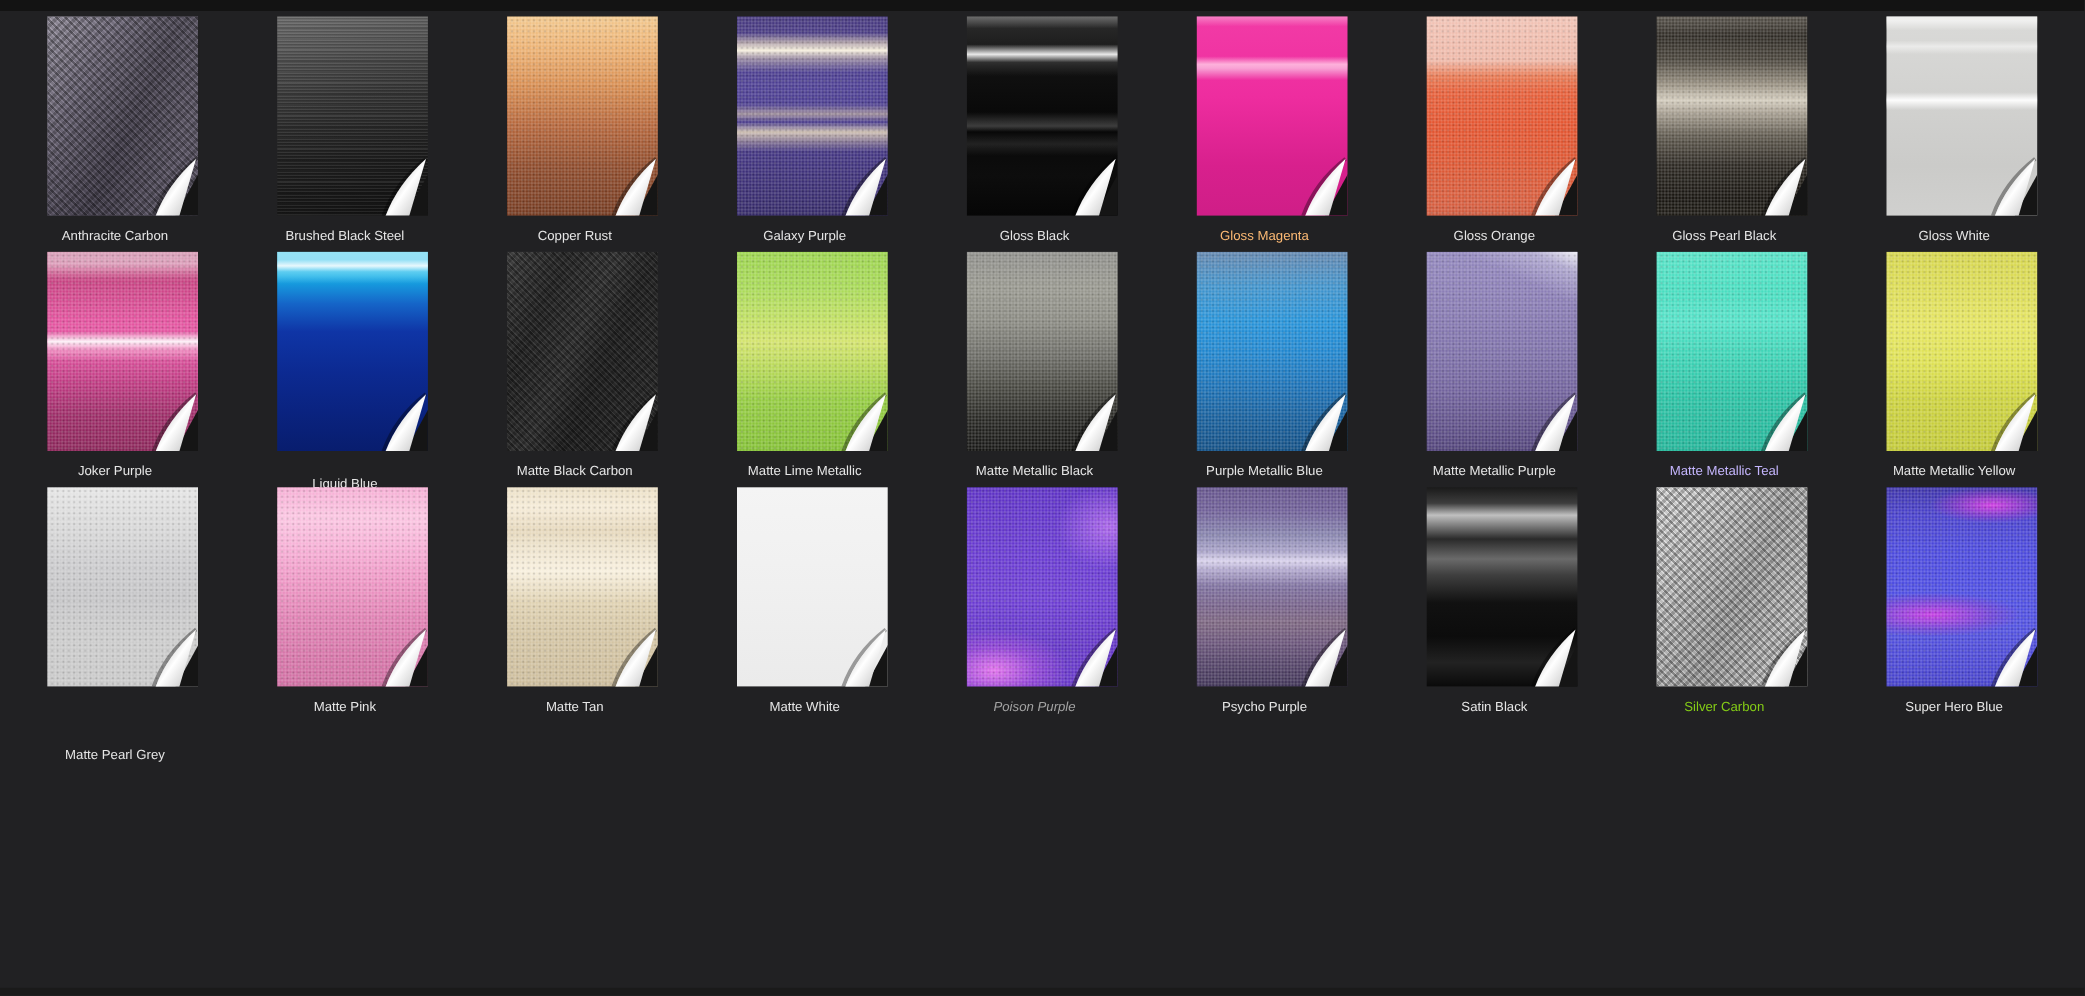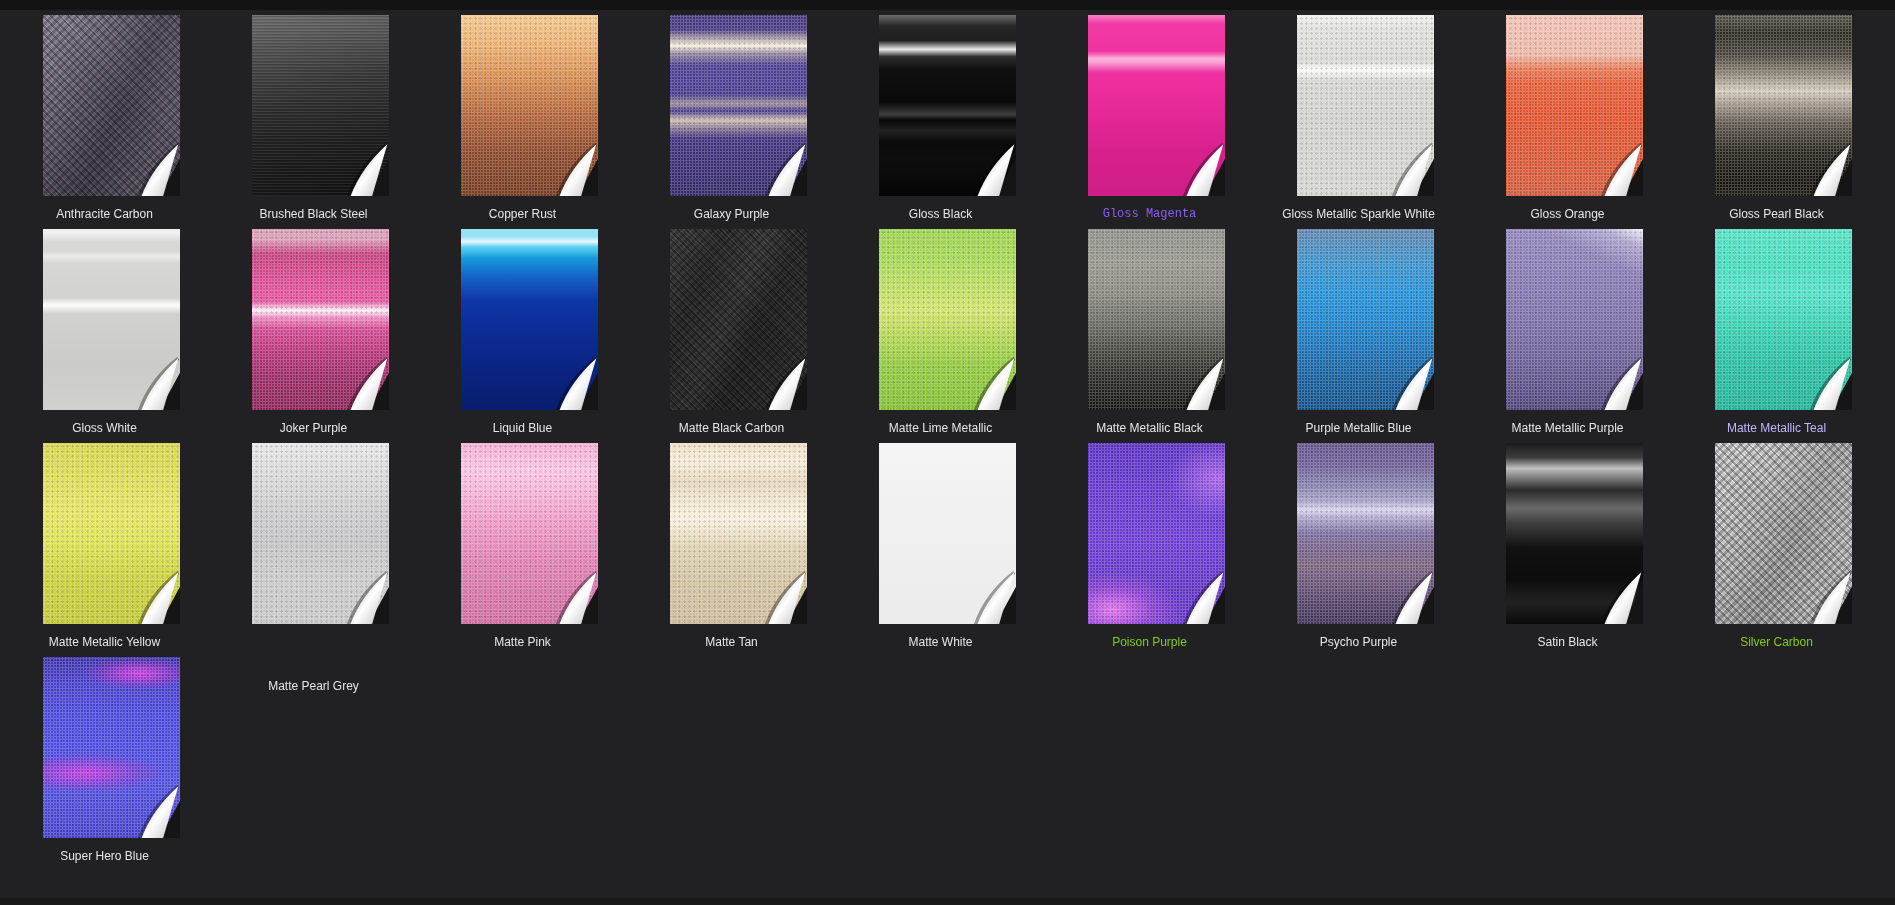--- a/index.html
+++ b/index.html
@@ -161,42 +161,23 @@
               <stop offset="0.52" stop-color="#ffffff"></stop>
               <stop offset="0.75" stop-color="#dcdcdc"></stop>
               <stop offset="1" stop-color="#8f8f8f"></stop>
             </linearGradient>
           </defs>
         <path class="notch" d="M60 70 L36 70 L60 26 Z" fill="#151515"></path>
         <path class="curl-shadow" d="M57 12 Q26 36 14 70" fill="none" stroke="rgba(0,0,0,.35)" stroke-width="4"></path>
         <path class="curl-body" d="M16 70 L40 70 L57 12 Q28 38 16 70 Z" fill="url(#curlg5)"></path>
       </svg>
     </div>
-    <figcaption style="color: #8b5cf6; font-family: Liberation Mono, monospace;">Gloss Magenta</figcaption>
-  </figure>
-
-  <figure class="card">
-    <div class="thumb tex-noise" style="background: linear-gradient(rgba(255, 255, 255, 0.5) 0%, transparent 8%, transparent 26%, rgba(255, 255, 255, 0.95) 30%, transparent 36%), linear-gradient(rgb(226, 226, 222) 0%, rgb(216, 216, 212) 30%, rgb(210, 210, 206) 60%, rgb(214, 214, 210) 100%);">
-      <svg class="curl" viewBox="0 0 60 70" aria-hidden="true">
-        <defs>
-            <linearGradient id="curlg6" x1="0" y1="0" x2="1" y2="1">
-              <stop offset="0" stop-color="#6f6f6f"></stop>
-              <stop offset="0.28" stop-color="#c8c8c8"></stop>
-              <stop offset="0.52" stop-color="#ffffff"></stop>
-              <stop offset="0.75" stop-color="#dcdcdc"></stop>
-              <stop offset="1" stop-color="#8f8f8f"></stop>
-            </linearGradient>
-          </defs>
-        <path class="notch" d="M60 70 L36 70 L60 26 Z" fill="#151515"></path>
-        <path class="curl-shadow" d="M57 12 Q26 36 14 70" fill="none" stroke="rgba(0,0,0,.35)" stroke-width="4"></path>
-        <path class="curl-body" d="M16 70 L40 70 L57 12 Q28 38 16 70 Z" fill="url(#curlg6)"></path>
-      </svg>
-    </div>
-    <figcaption style="color: rgb(230, 230, 230);">Gloss Metallic Sparkle White</figcaption>
-  </figure>
+    <figcaption style="color: #fdba74;">Gloss Magenta</figcaption>
+  </figure>
+
 
   <figure class="card">
     <div class="thumb tex-noise" style="background: linear-gradient(rgb(242, 196, 182) 0%, rgb(239, 185, 169) 22%, rgb(232, 122, 84) 30%, rgb(230, 95, 58) 38%, rgb(228, 84, 47) 55%, rgb(221, 87, 51) 75%, rgb(216, 92, 60) 92%, rgb(207, 90, 62) 100%);">
       <svg class="curl" viewBox="0 0 60 70" aria-hidden="true">
         <defs>
             <linearGradient id="curlg7" x1="0" y1="0" x2="1" y2="1">
               <stop offset="0" stop-color="#6f6f6f"></stop>
               <stop offset="0.28" stop-color="#c8c8c8"></stop>
               <stop offset="0.52" stop-color="#ffffff"></stop>
               <stop offset="0.75" stop-color="#dcdcdc"></stop>
@@ -282,21 +263,21 @@
               <stop offset="0.52" stop-color="#ffffff"></stop>
               <stop offset="0.75" stop-color="#dcdcdc"></stop>
               <stop offset="1" stop-color="#8f8f8f"></stop>
             </linearGradient>
           </defs>
         <path class="notch" d="M60 70 L36 70 L60 26 Z" fill="#151515"></path>
         <path class="curl-shadow" d="M57 12 Q26 36 14 70" fill="none" stroke="rgba(0,0,0,.35)" stroke-width="4"></path>
         <path class="curl-body" d="M16 70 L40 70 L57 12 Q28 38 16 70 Z" fill="url(#curlg12)"></path>
       </svg>
     </div>
-    <figcaption style="color: rgb(230, 230, 230);">Liquid Blue</figcaption>
+    <figcaption style="color: rgb(230, 230, 230); margin-top: 12px;">Liquid Blue</figcaption>
   </figure>
 
   <figure class="card">
     <div class="thumb tex-carbon" style="background: linear-gradient(115deg, rgba(255, 255, 255, 0.1) 0%, transparent 25%, rgba(255, 255, 255, 0.08) 45%, transparent 60%, rgba(255, 255, 255, 0.05) 85%), linear-gradient(150deg, rgb(52, 52, 52) 0%, rgb(43, 43, 43) 50%, rgb(36, 36, 36) 100%);">
       <svg class="curl" viewBox="0 0 60 70" aria-hidden="true">
         <defs>
             <linearGradient id="curlg13" x1="0" y1="0" x2="1" y2="1">
               <stop offset="0" stop-color="#6f6f6f"></stop>
               <stop offset="0.28" stop-color="#c8c8c8"></stop>
               <stop offset="0.52" stop-color="#ffffff"></stop>
@@ -523,21 +504,21 @@
               <stop offset="0.52" stop-color="#ffffff"></stop>
               <stop offset="0.75" stop-color="#dcdcdc"></stop>
               <stop offset="1" stop-color="#8f8f8f"></stop>
             </linearGradient>
           </defs>
         <path class="notch" d="M60 70 L36 70 L60 26 Z" fill="#151515"></path>
         <path class="curl-shadow" d="M57 12 Q26 36 14 70" fill="none" stroke="rgba(0,0,0,.35)" stroke-width="4"></path>
         <path class="curl-body" d="M16 70 L40 70 L57 12 Q28 38 16 70 Z" fill="url(#curlg25)"></path>
       </svg>
     </div>
-    <figcaption style="color: #84cc16;">Poison Purple</figcaption>
+    <figcaption style="color: #a3a3a3; font-style: italic;">Poison Purple</figcaption>
   </figure>
 
   <figure class="card">
     <div class="thumb tex-noise" style="background: linear-gradient(rgb(100, 83, 140) 0%, rgb(111, 95, 152) 12%, rgb(135, 132, 174) 24%, rgb(168, 162, 200) 32%, rgb(217, 210, 236) 37%, rgb(180, 171, 208) 41%, rgb(125, 111, 158) 50%, rgb(119, 98, 138) 60%, rgb(124, 101, 128) 68%, rgb(106, 84, 122) 78%, rgb(84, 67, 104) 88%, rgb(63, 51, 86) 100%);">
       <svg class="curl" viewBox="0 0 60 70" aria-hidden="true">
         <defs>
             <linearGradient id="curlg26" x1="0" y1="0" x2="1" y2="1">
               <stop offset="0" stop-color="#6f6f6f"></stop>
               <stop offset="0.28" stop-color="#c8c8c8"></stop>
               <stop offset="0.52" stop-color="#ffffff"></stop>

